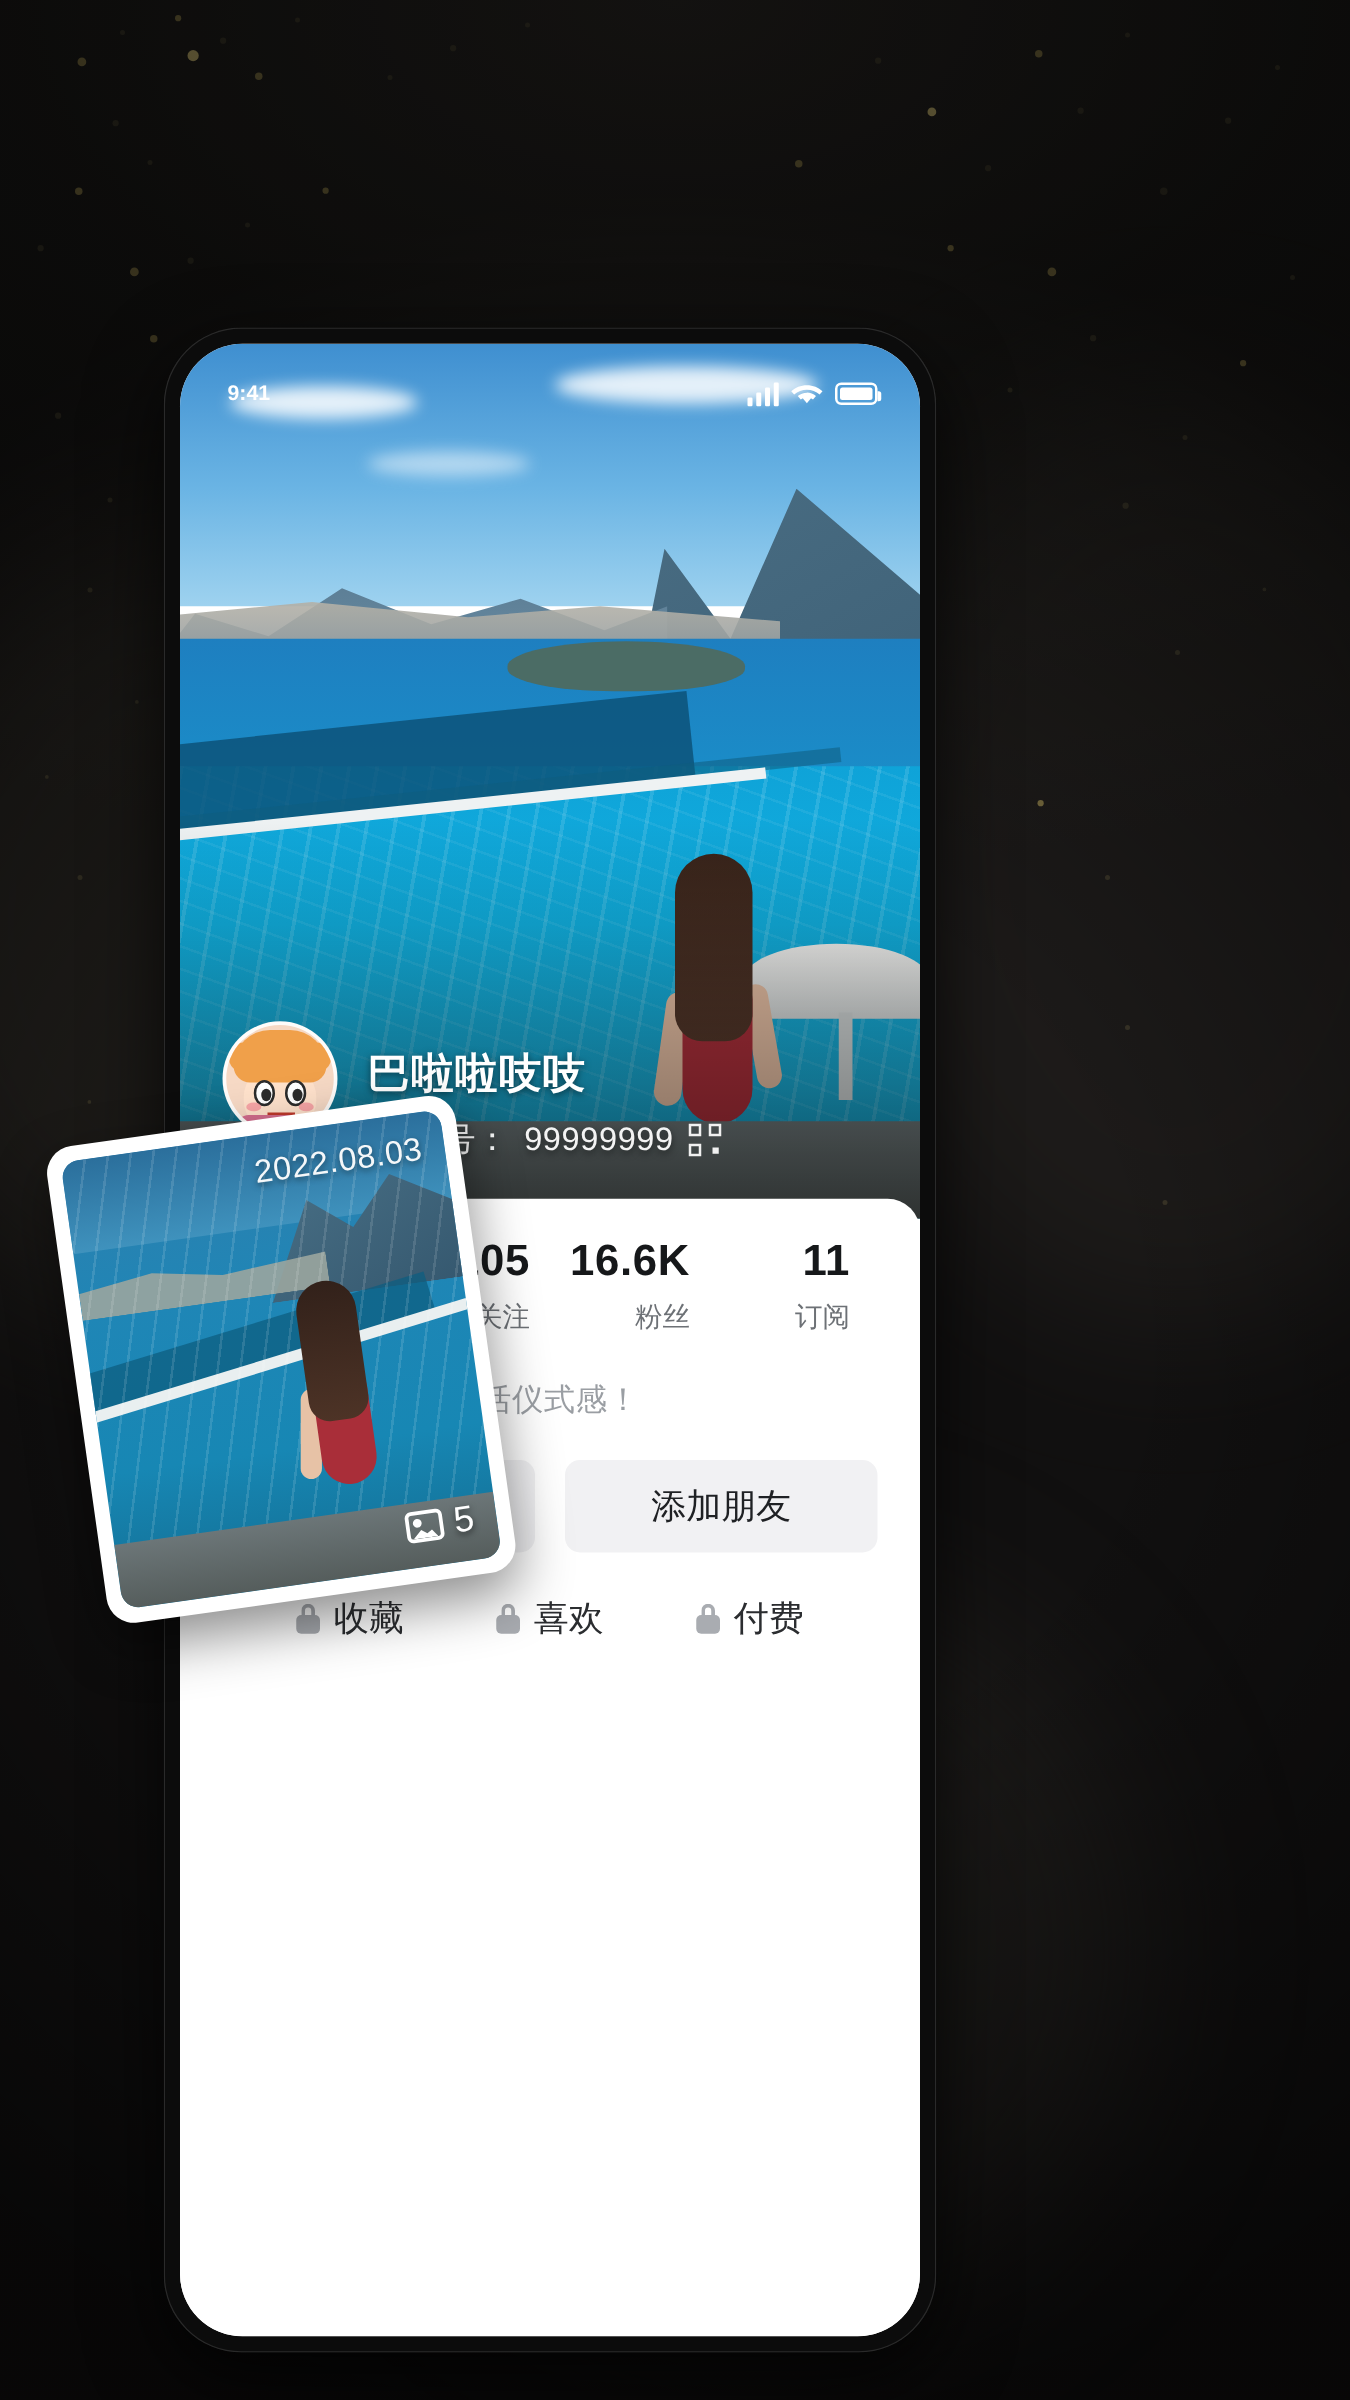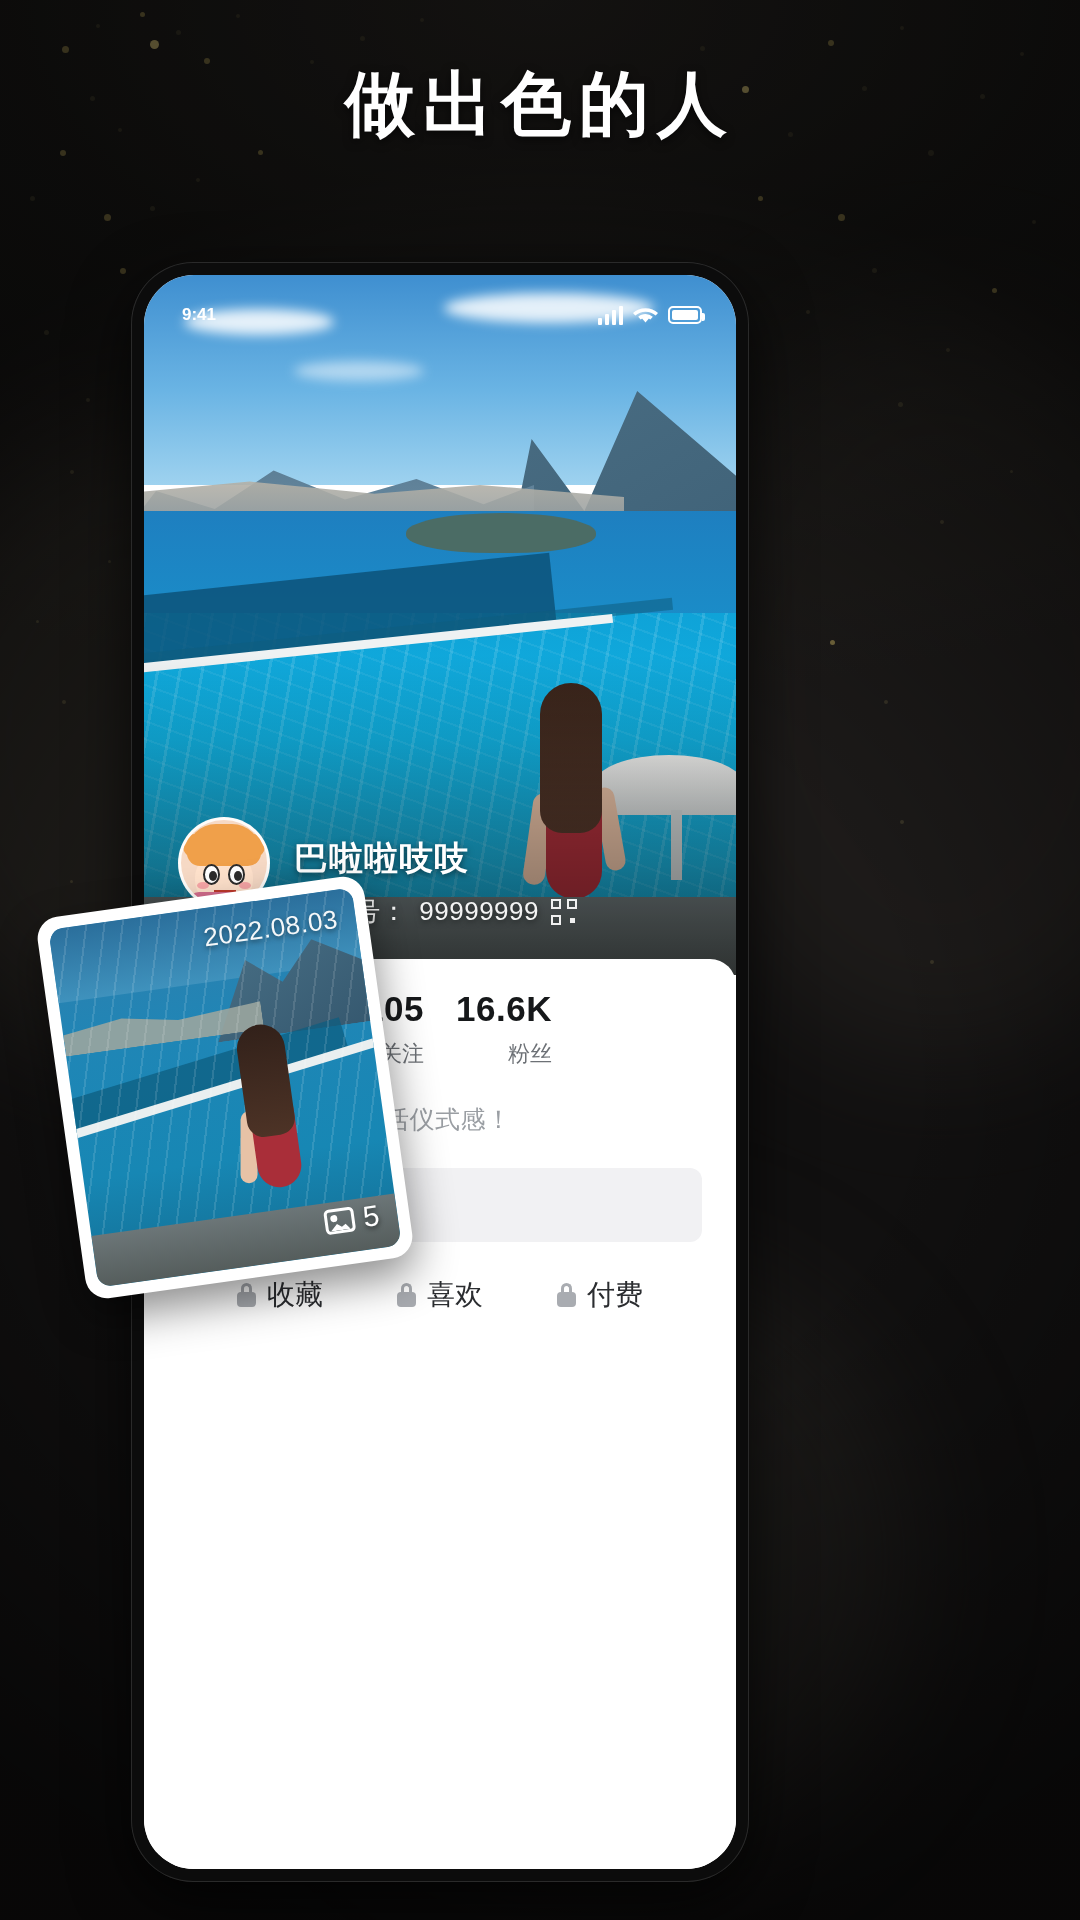--- a/index.html
+++ b/index.html
@@ -268,21 +268,20 @@
       <span class="speck dim" style="left: 36px; top: 620px; width: 3px; height: 3px; opacity: 0.35;"></span>
       <span class="speck dim" style="left: 900px; top: 820px; width: 4px; height: 4px; opacity: 0.35;"></span>
       <span class="speck dim" style="left: 70px; top: 880px; width: 3px; height: 3px; opacity: 0.35;"></span>
       <span class="speck dim" style="left: 930px; top: 960px; width: 4px; height: 4px; opacity: 0.35;"></span>
       <span class="speck dim" style="left: 56px; top: 1020px; width: 3px; height: 3px; opacity: 0.35;"></span>
     </div>
   <div class="bg-vignette"></div>
 </div>
 
 <div class="headline-zone">
-  <div class="headline">做出色的人</div>
 </div>
 
 <div class="phone">
   <div class="screen">
 
     <div class="statusbar">
       <div>9:41</div>
       <div class="sb-right">
         <span class="bars">
             <i></i>
@@ -369,26 +368,31 @@
           <div class="lbl">获赞</div>
         </div>
         <div class="stat">
           <div class="num">105</div>
           <div class="lbl">关注</div>
         </div>
         <div class="stat">
           <div class="num">16.6K</div>
           <div class="lbl">粉丝</div>
         </div>
+        <div class="stat">
+          <div class="num">11</div>
+          <div class="lbl">订阅</div>
+        </div>
       </div>
 
       <div class="bio">模特，为你定制生活仪式感！</div>
 
       <div class="actions">
         <div class="btn"></div>
+        <div class="btn">添加朋友</div>
       </div>
 
       <div class="tabs">
         <div class="tab">
           <span class="lock">
               <span class="shackle"></span>
               <span class="body"></span>
             </span>
           <span>收藏</span>
         </div>

